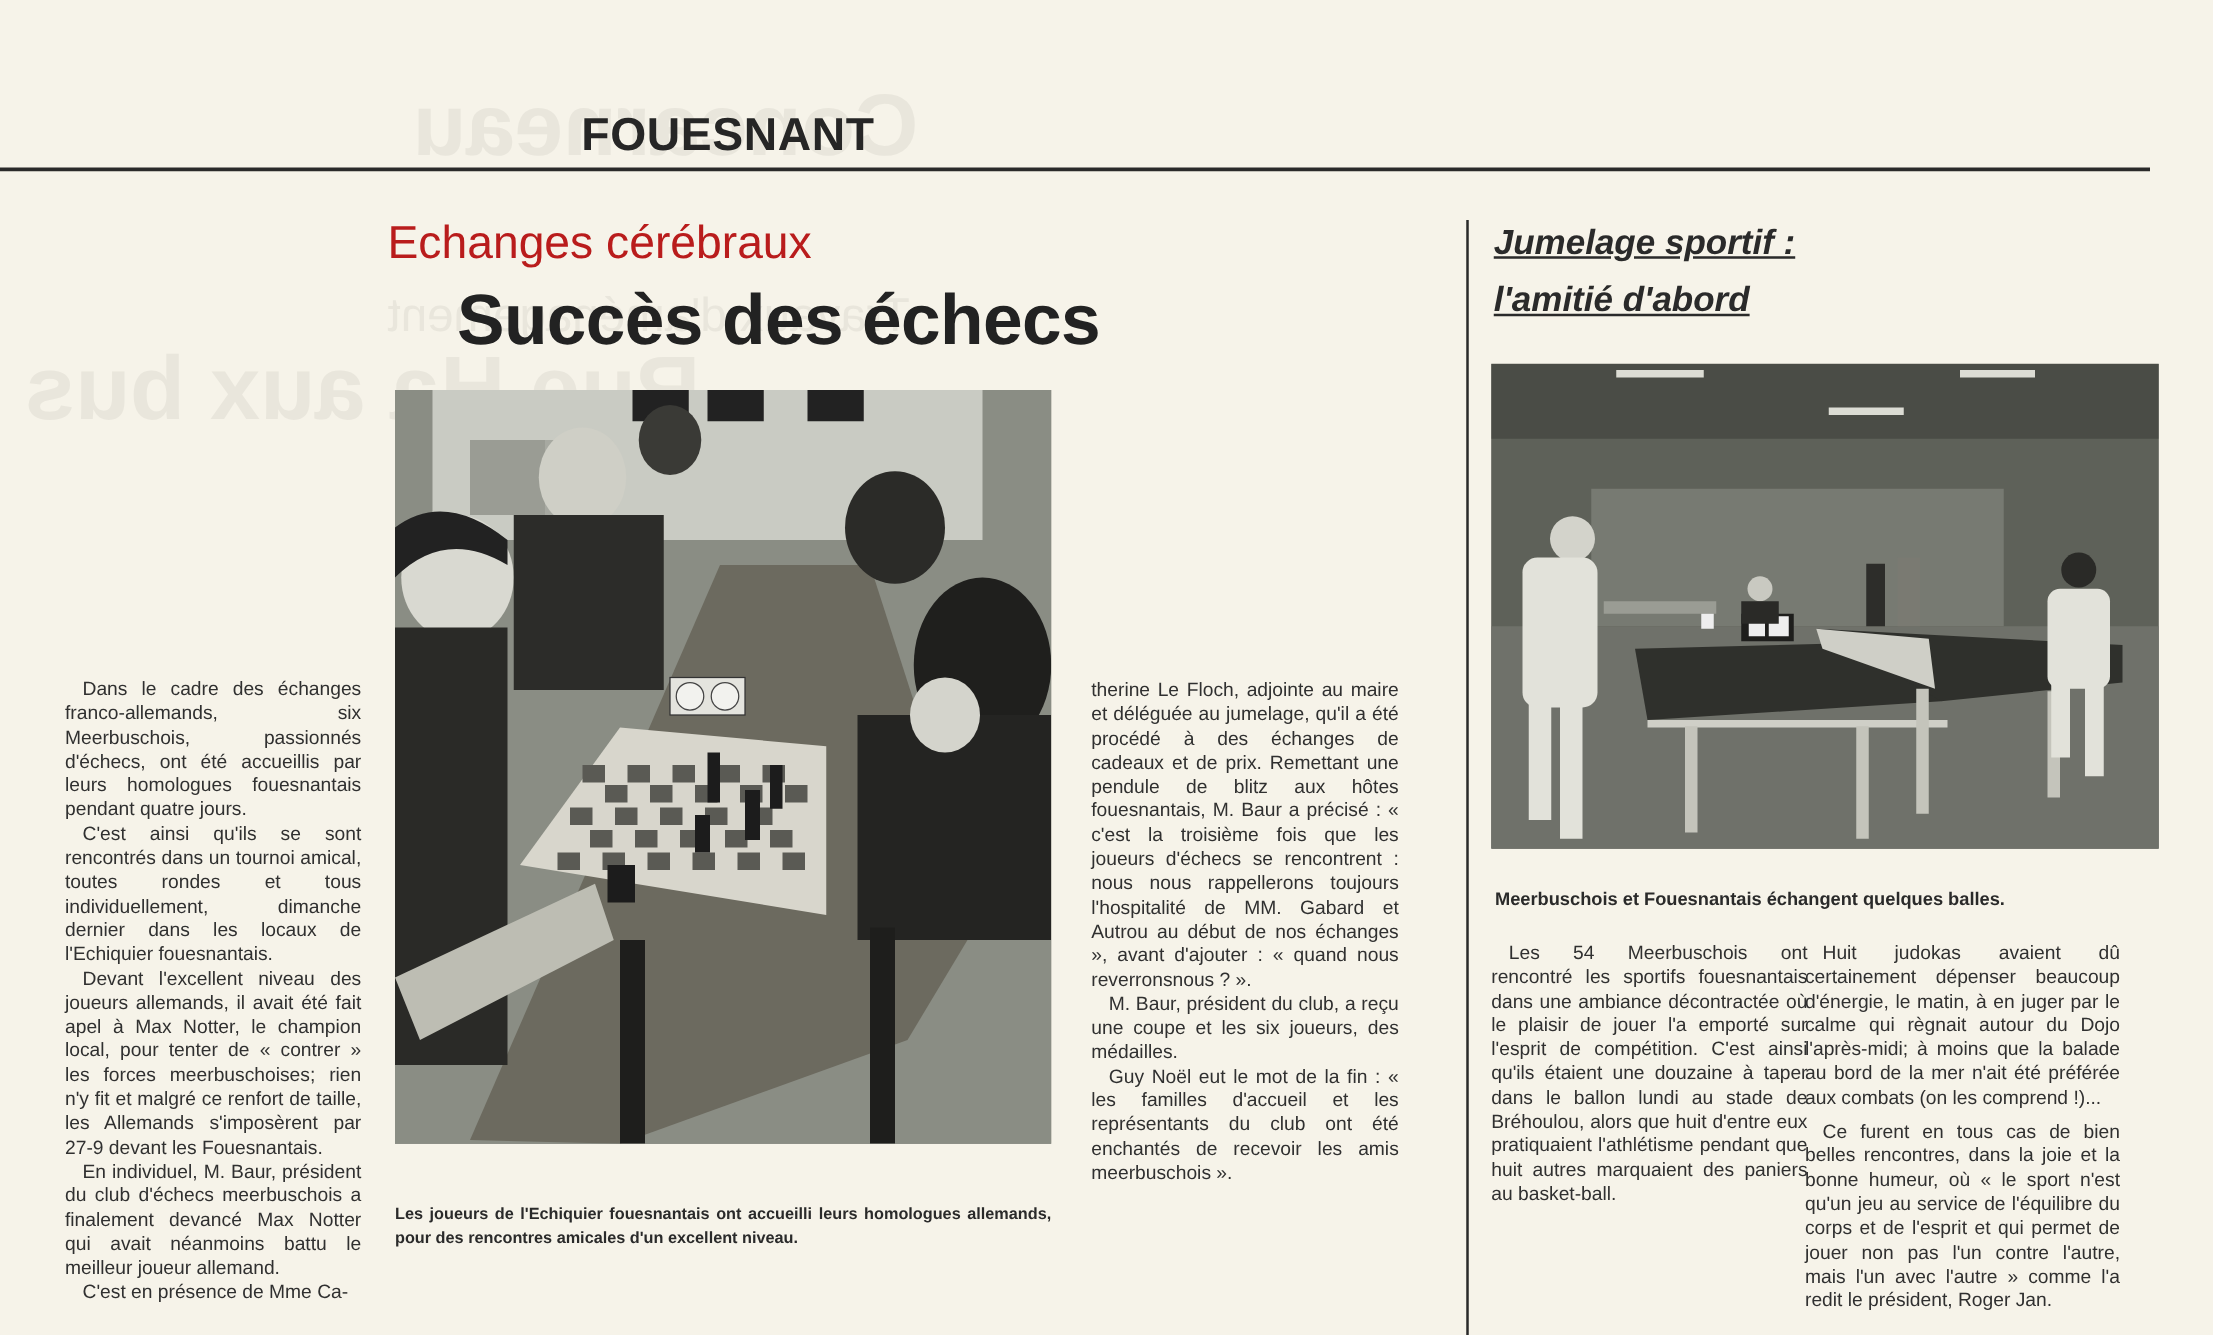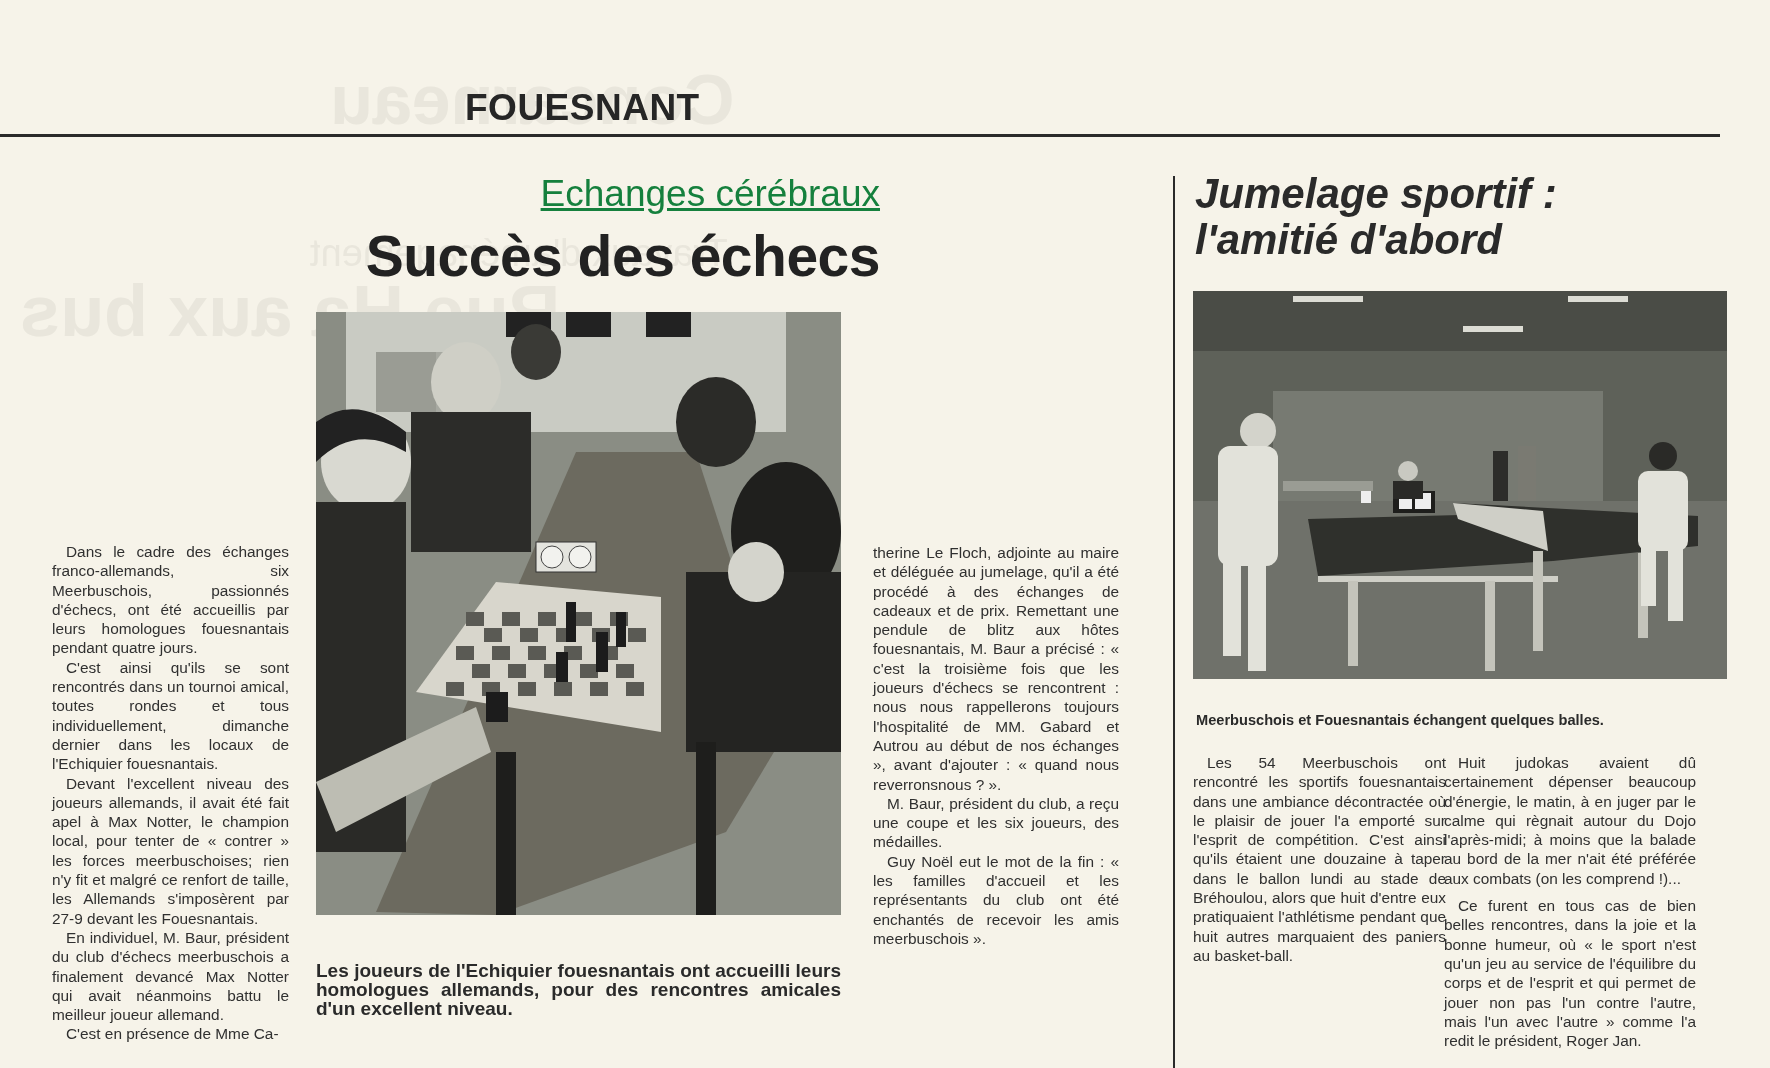--- a/index.html
+++ b/index.html
@@ -2,28 +2,28 @@
 <html><head>
 <meta charset="utf-8">
 <style>
   html,body{margin:0;padding:0;}
   body{width:1770px;height:1068px;position:relative;overflow:hidden;
     background:#f6f3e9;font-family:"Liberation Sans",sans-serif;color:#2b2b2b;}
   .abs{position:absolute;margin-top:43px;}
   .ghost{position:absolute;color:#e9e6dc;font-weight:bold;font-family:"Liberation Sans",sans-serif;white-space:nowrap;pointer-events:none;}
   .section{left:465px;top:44px;font-size:37px;font-weight:bold;letter-spacing:0.5px;color:#262626;}
   .toprule{left:0;top:91px;width:1720px;height:3px;background:#2a2a2a;}
-  .kicker{left:310px;width:570px;top:130px;text-align:right;font-size:37px;color:#15803d;text-decoration:underline;}
+  .kicker{left:310px;width:570px;top:130px;text-align:left;font-size:37px;color:#b91c1c;}
   .headline{left:260px;width:620px;top:180px;text-align:right;font-size:57px;font-weight:bold;color:#222;letter-spacing:-0.5px;}
   .photo{background:#6f726a;overflow:hidden;}
   .col{font-size:15.4px;line-height:19.3px;text-align:justify;color:#303030;}
   .col p{margin:0;text-indent:14px;}
-  .caption{font-size:19px;line-height:19px;font-weight:bold;color:#2a2a2a;text-align:justify;}
+  .caption{font-size:13px;line-height:19px;font-weight:bold;color:#2a2a2a;text-align:justify;}
   .vrule{left:1173px;top:133px;width:2px;height:935px;background:#2a2a2a;}
-  .rhead{left:1195px;top:128px;font-size:42px;line-height:46px;font-weight:bold;font-style:italic;color:#2a2a2a;}
+  .rhead{left:1195px;top:128px;font-size:28px;line-height:46px;font-weight:bold;font-style:italic;color:#2a2a2a;text-decoration:underline;}
 </style>
 </head>
 <body>
 
 <div class="ghost" style="left:330px;top:60px;font-size:70px;transform:scaleX(-1);">Concarneau</div>
 <div class="ghost" style="left:310px;top:232px;font-size:38px;font-weight:normal;transform:scaleX(-1);">Travaux d'aménagement</div>
 <div class="ghost" style="left:20px;top:270px;font-size:72px;transform:scaleX(-1);">Rue Ha          aux bus</div>
 
 <div class="abs section">FOUESNANT</div>
 <div class="abs toprule"></div>

